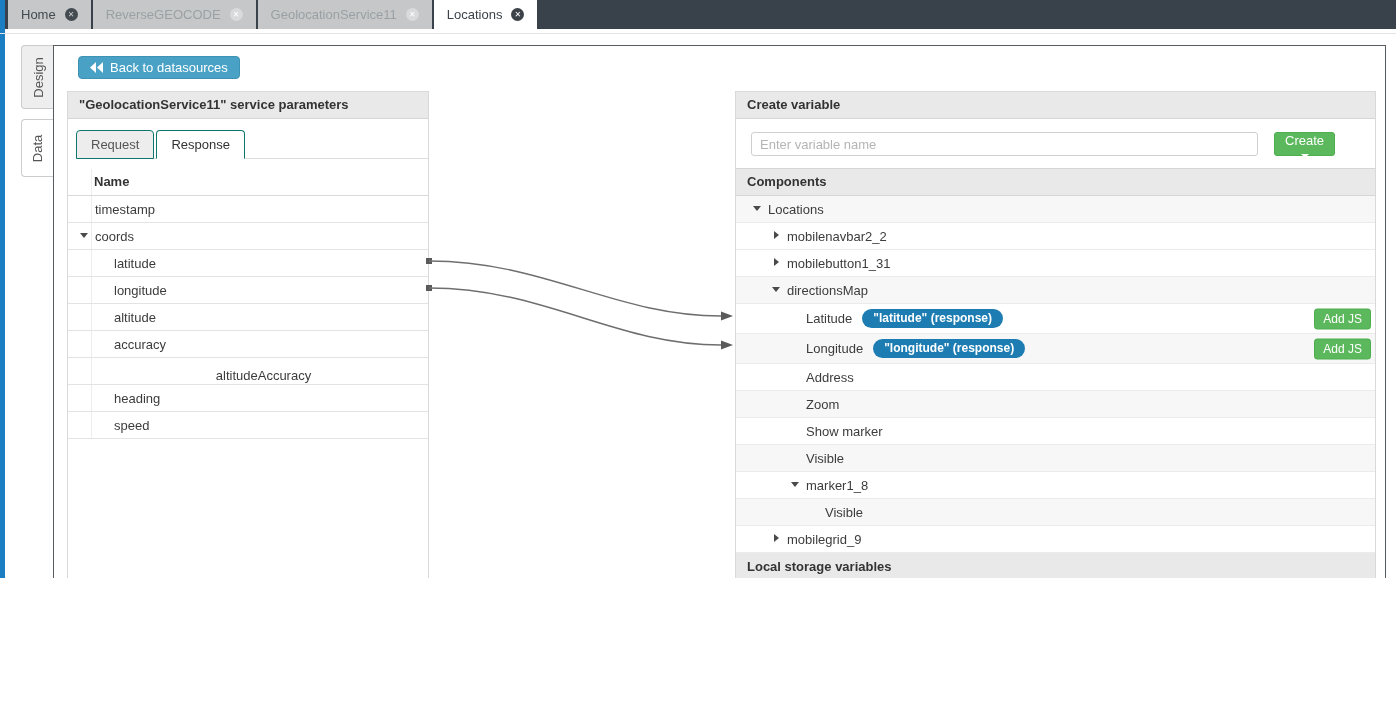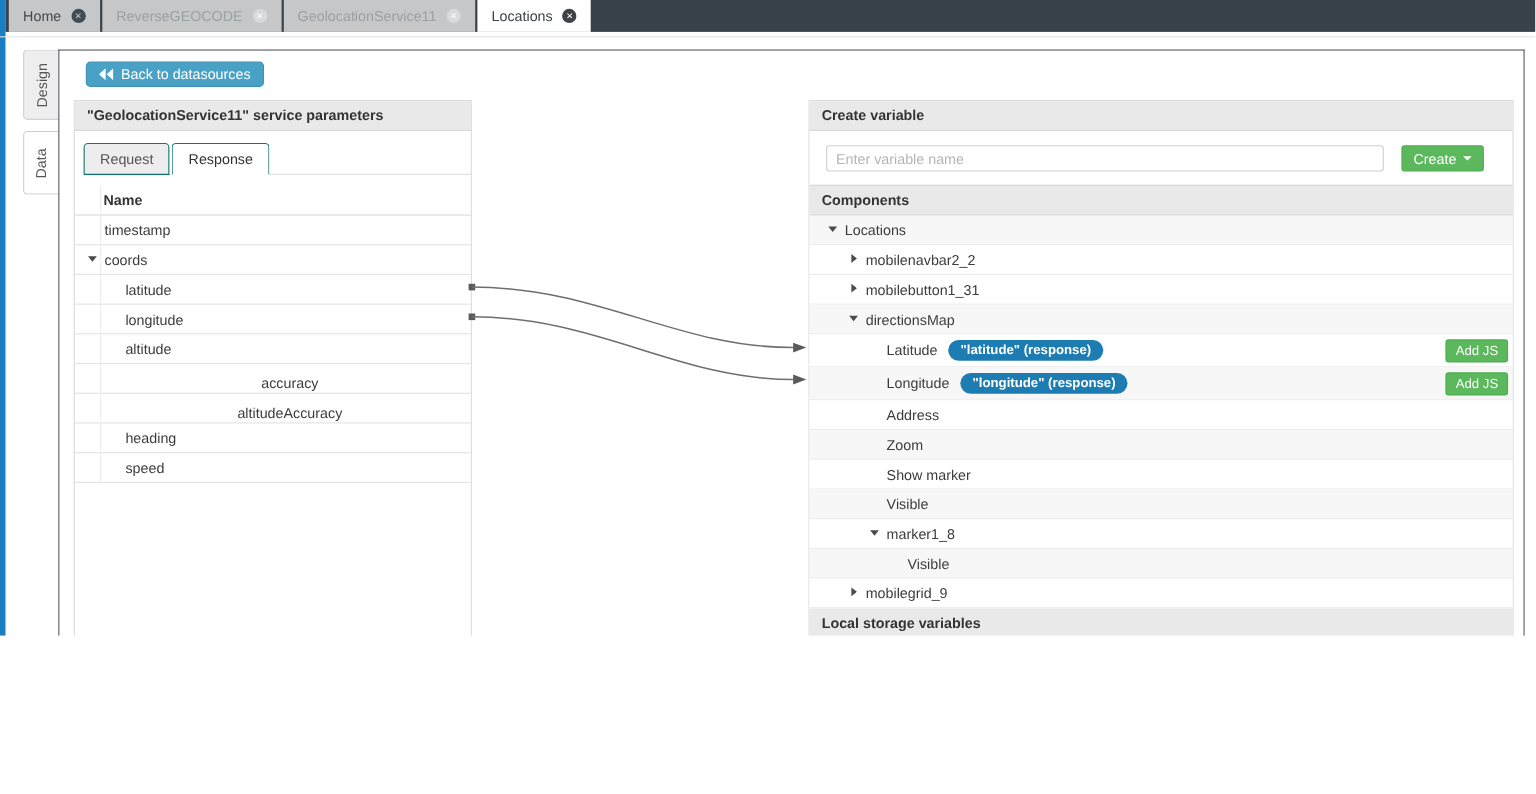--- a/index.html
+++ b/index.html
@@ -55,21 +55,21 @@
   .col-tick{position:absolute;left:23px;top:0;height:100%;border-left:1px solid #ededed;}
 
   .arrow-slot{display:inline-block;width:15px;height:10px;position:relative;flex:none;}
   .tri-down::before{content:"";position:absolute;left:0;top:2px;width:0;height:0;border-left:4.5px solid transparent;border-right:4.5px solid transparent;border-top:5.5px solid #4a4a4a;}
   .tri-right::before{content:"";position:absolute;left:2px;top:0;width:0;height:0;border-top:4.5px solid transparent;border-bottom:4.5px solid transparent;border-left:5.5px solid #4a4a4a;}
 
   
   .create-row{padding:13px 15px 12px 15px;display:flex;align-items:center;}
   .var-input{width:489px;height:20px;border:1px solid #cfcfcf;border-radius:3px;padding:1px 8px;font-size:13px;color:#555;font-family:inherit;outline:none;}
   .var-input::placeholder{color:#b5b5b5;}
-  .create-btn{margin-left:16px;height:24px;padding:0 10px;background:var(--button_green,#5cb85c);border:1px solid #4cae4c;border-radius:3px;color:#fff;font-size:13px;display:flex;align-items:center;gap:6px;cursor:pointer;font-family:inherit;}
+  .create-btn{margin-left:16px;height:24px;padding:0 10px;background:var(--button_green,#5cb85c);border:1px solid #4cae4c;border-radius:3px;color:#fff;font-size:13px;display:flex;align-items:center;gap:6px;cursor:pointer;font-family:inherit;flex-direction:column;}
   .caret-down{width:0;height:0;border-left:4px solid transparent;border-right:4px solid transparent;border-top:4px solid #fff;}
   .band.mid{border-top:1px solid #d6d6d6;}
 
   
   .tree-row{min-height:26px;border-bottom:1px solid #ebebeb;display:flex;align-items:center;font-size:13px;color:#3c3c3c;position:relative;cursor:pointer;background:#fff;}
   .tree-row.shaded{background:#f7f7f7;}
   .tree-row.tall{min-height:29px;}
   .badge{margin-left:10px;background:var(--badge_blue,#1d7db3);color:#fff;font-weight:bold;font-size:12px;border-radius:10px;padding:2px 11px 3px 11px;white-space:nowrap;}
   .addjs{position:absolute;right:4px;top:50%;transform:translateY(-50%);height:21px;padding:0 8px;background:var(--button_green,#5cb85c);border:1px solid #4cae4c;border-radius:3px;color:#fff;font-size:12px;cursor:pointer;font-family:inherit;}
   .accordion-h{background:#e9e9e9;border-bottom:1px solid #d6d6d6;font-weight:bold;font-size:13px;color:#333;height:27px;line-height:27px;padding:0 11px;cursor:pointer;}
@@ -158,21 +158,21 @@
               <div class="svc-row" style="padding-left: 31px;">
                 <span class="col-tick" style="left: 23px;"></span>
                 <span class="arrow-slot"></span>
                 <span class="svc-label">longitude</span>
               </div>
               <div class="svc-row" style="padding-left: 31px;">
                 <span class="col-tick" style="left: 23px;"></span>
                 <span class="arrow-slot"></span>
                 <span class="svc-label">altitude</span>
               </div>
-              <div class="svc-row" style="padding-left: 31px; flex-direction: column;">
+              <div class="svc-row" style="padding-left: 31px;">
                 <span class="col-tick" style="left: 23px;"></span>
                 <span class="arrow-slot"></span>
                 <span class="svc-label">accuracy</span>
               </div>
               <div class="svc-row" style="padding-left: 31px; flex-direction: column;">
                 <span class="col-tick" style="left: 23px;"></span>
                 <span class="arrow-slot"></span>
                 <span class="svc-label">altitudeAccuracy</span>
               </div>
               <div class="svc-row" style="padding-left: 31px;">

